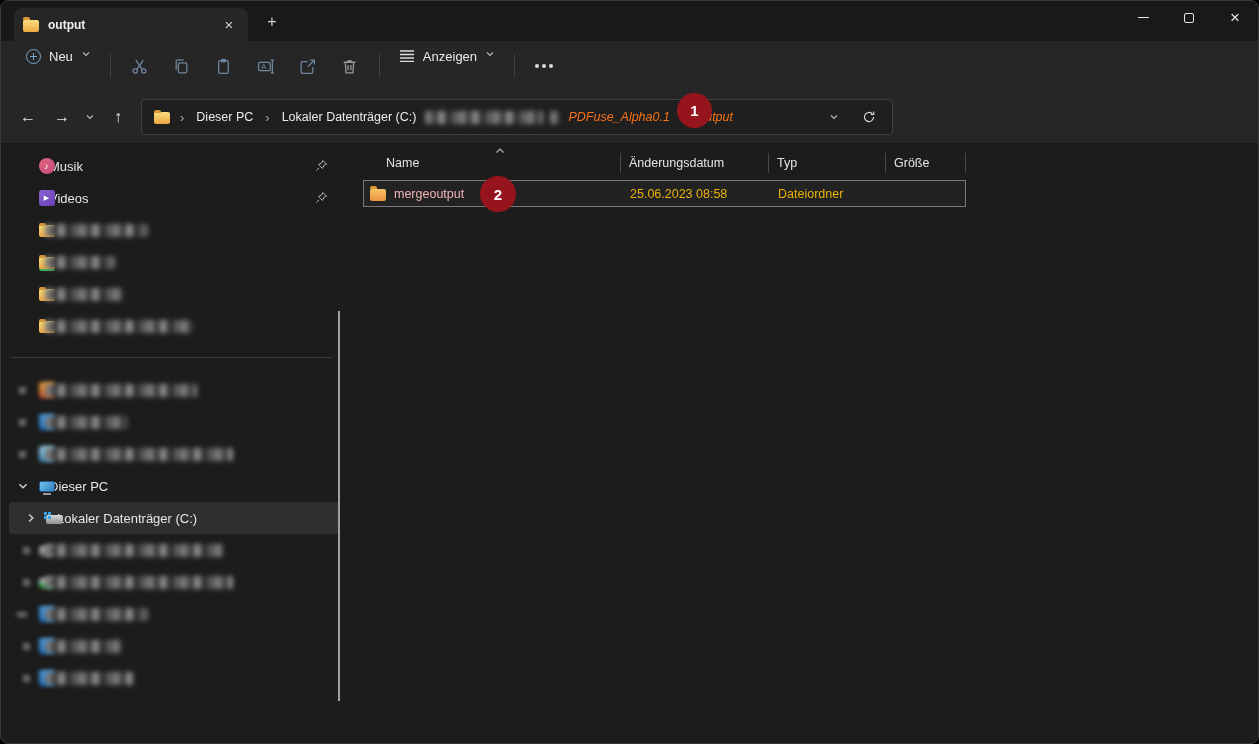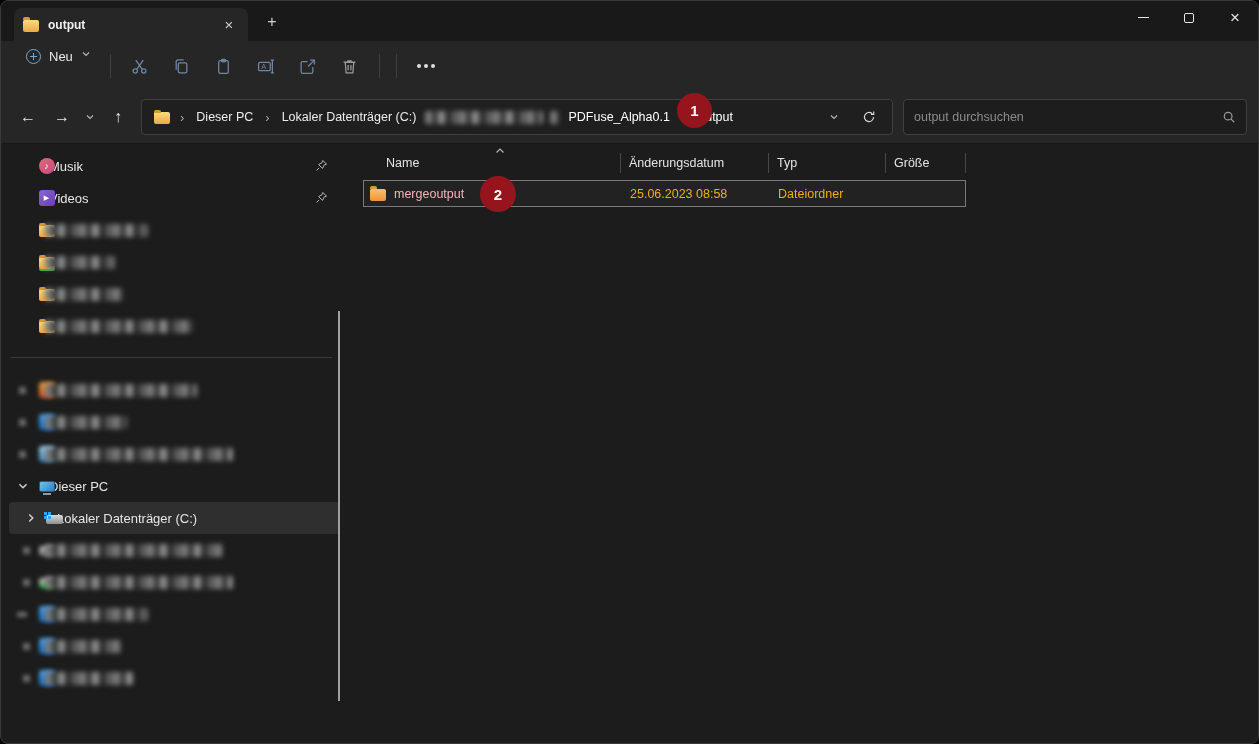--- a/index.html
+++ b/index.html
@@ -40,21 +40,21 @@
   .addressrow { height:53px; background:#262626; display:flex; align-items:center; padding:0 10px;
                 border-bottom:1px solid #171717; }
   .nav-btn { width:34px; height:32px; display:flex; align-items:center; justify-content:center;
              font-size:16px; color:#e4e4e4; border-radius:4px; }
   .nav-chev { width:22px; }
   .address-field { margin-left:6px; width:752px; height:36px; background:#1f1f1f; border:1px solid #404040;
                    border-radius:4px; display:flex; align-items:center; padding:0 8px 0 12px; gap:7px;
                    font-size:12.5px; }
   .crumb { color:#ececec; white-space:nowrap; padding:2px 2px; }
   .crumb-sep { color:#a8a8a8; font-size:13px; padding:0 3px; }
-  .crumb-hl { color:#ffffff; }
+  .crumb-hl { color:#f97316;font-style:italic; }
   .addr-spacer { flex:1; }
   .blurbar { height:13px; border-radius:2px; filter:blur(2.5px);
              background:repeating-linear-gradient(90deg,#787878 0 7px,#3c3c3c 7px 13px,#8b8b8b 13px 20px,#303030 20px 27px,#5c5c5c 27px 34px); }
   .searchbox { margin-left:10px; width:344px; height:36px; background:#1d1d1d; border:1px solid #404040;
                border-radius:4px; display:flex; align-items:center; padding:0 10px; }
   .searchbox input { flex:1; background:transparent; border:none; outline:none; color:#e8e8e8;
                      font-size:12.5px; font-family:"Liberation Sans",sans-serif; }
   .searchbox input::placeholder { color:#8b8b8b; }
 
   
@@ -214,20 +214,31 @@
     <div class="tb-iconbtn">
       <svg width="17" height="17" viewBox="0 0 16 16">
           <g stroke="#9a9a9a" fill="none" stroke-width="1.2">
             <path d="M2.5 4h11 M6.5 4V2.8h3V4"></path>
             <path d="M4 4l.8 10h6.4L12 4"></path>
             <path d="M6.7 6.5v5 M9.3 6.5v5"></path>
           </g>
         </svg>
     </div>
     <div class="tb-sep"></div>
+    <div class="tb-btn">
+      <svg width="16" height="13" viewBox="0 0 16 13">
+          <g stroke="#dcdcdc" stroke-width="1.3">
+            <path d="M1 2h14 M1 5.5h14 M1 9h14 M1 12.5h14"></path>
+          </g>
+        </svg>
+      <span>Anzeigen</span>
+      <svg class="chev" width="10" height="10" viewBox="0 0 10 10">
+          <path d="M2 3.5 L5 6.5 L8 3.5" stroke="#b5b5b5" fill="none" stroke-width="1.2"></path>
+        </svg>
+    </div>
     <div class="tb-sep"></div>
     <div class="tb-iconbtn">
       <span class="dots3"></span>
     </div>
   </div>
 
   <div class="addressrow">
     <div class="nav-btn">←</div>
     <div class="nav-btn">→</div>
     <div class="nav-btn nav-chev">
@@ -257,29 +268,20 @@
       <span class="nav-btn" style="width:30px">
         <svg width="14" height="14" viewBox="0 0 16 16">
             <g stroke="#dcdcdc" fill="none" stroke-width="1.3">
               <path d="M13.2 8a5.2 5.2 0 1 1-1.6-3.75"></path>
               <path d="M13.4 1.8v3.2h-3.2"></path>
             </g>
           </svg>
       </span>
     </div>
 
-    <div class="searchbox">
-      <input type="text" placeholder="output durchsuchen" style="">
-      <svg width="14" height="14" viewBox="0 0 16 16">
-          <g stroke="#9a9a9a" fill="none" stroke-width="1.4">
-            <circle cx="7" cy="7" r="4.4"></circle>
-            <path d="M10.4 10.4 L14 14"></path>
-          </g>
-        </svg>
-    </div>
   </div>
 
   <div class="content">
 
     <div class="sidebar">
 
       <div class="side-item">
         <span class="icon-cell">
             <span class="icon-music">♪</span>
           </span>

